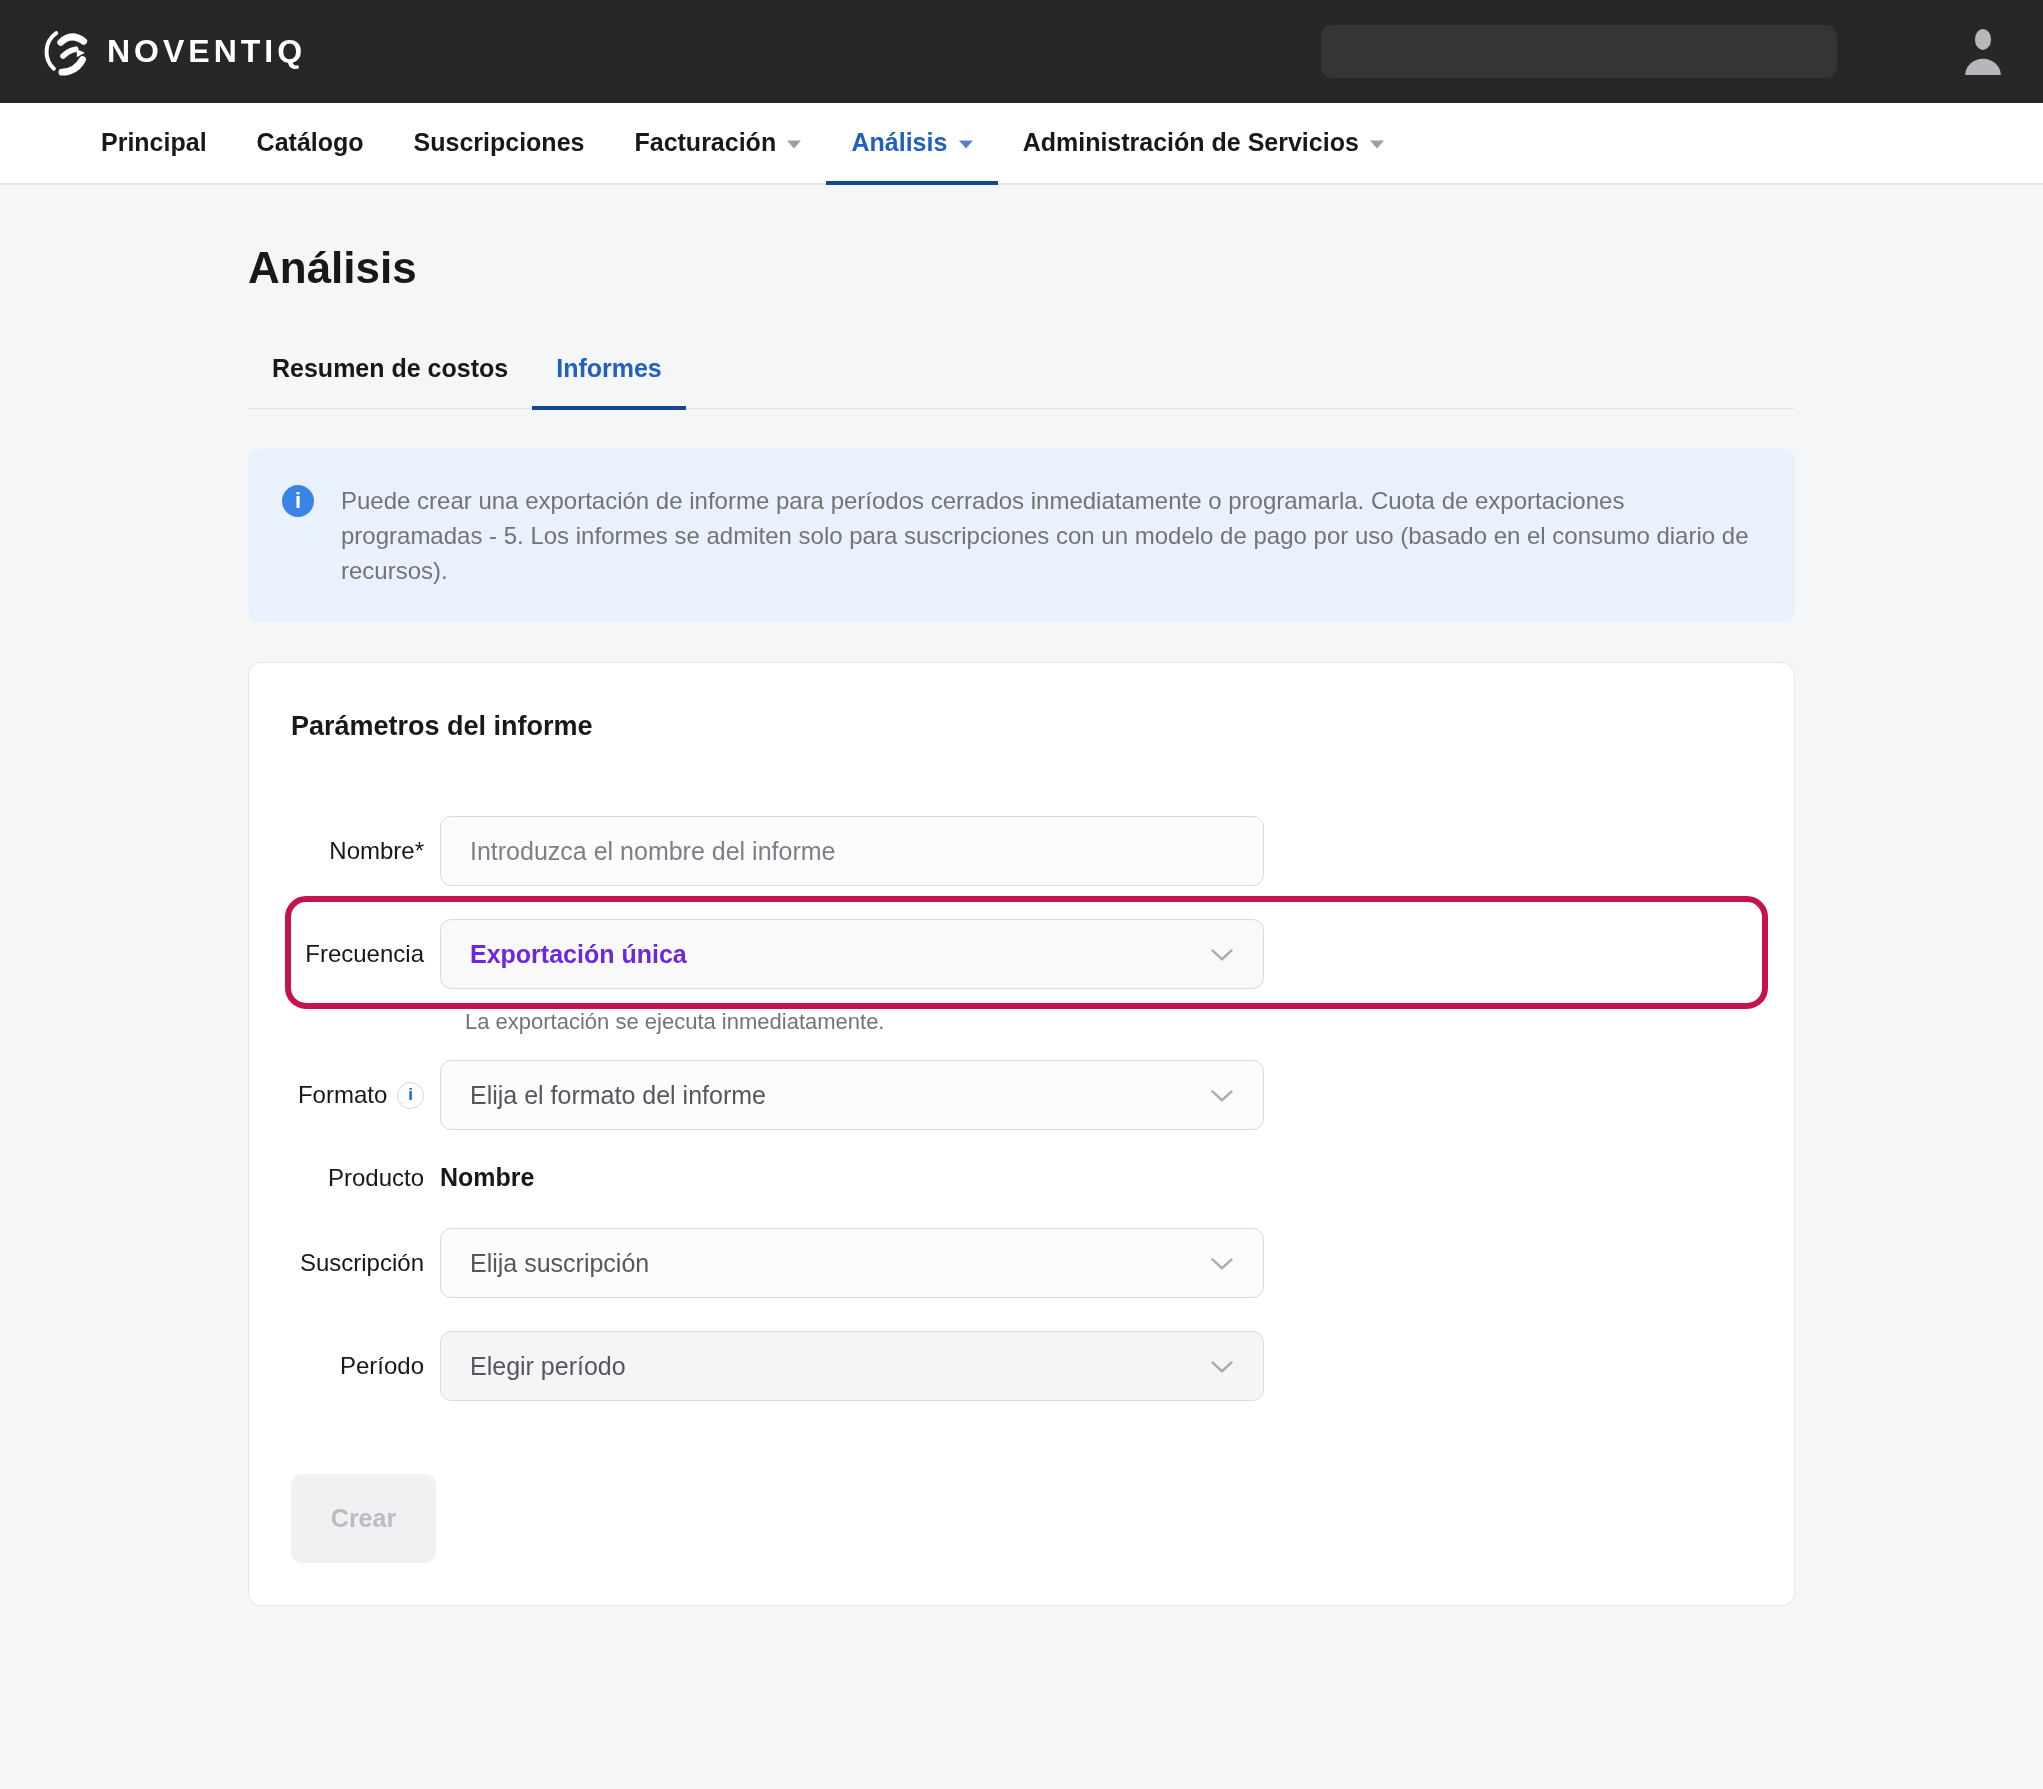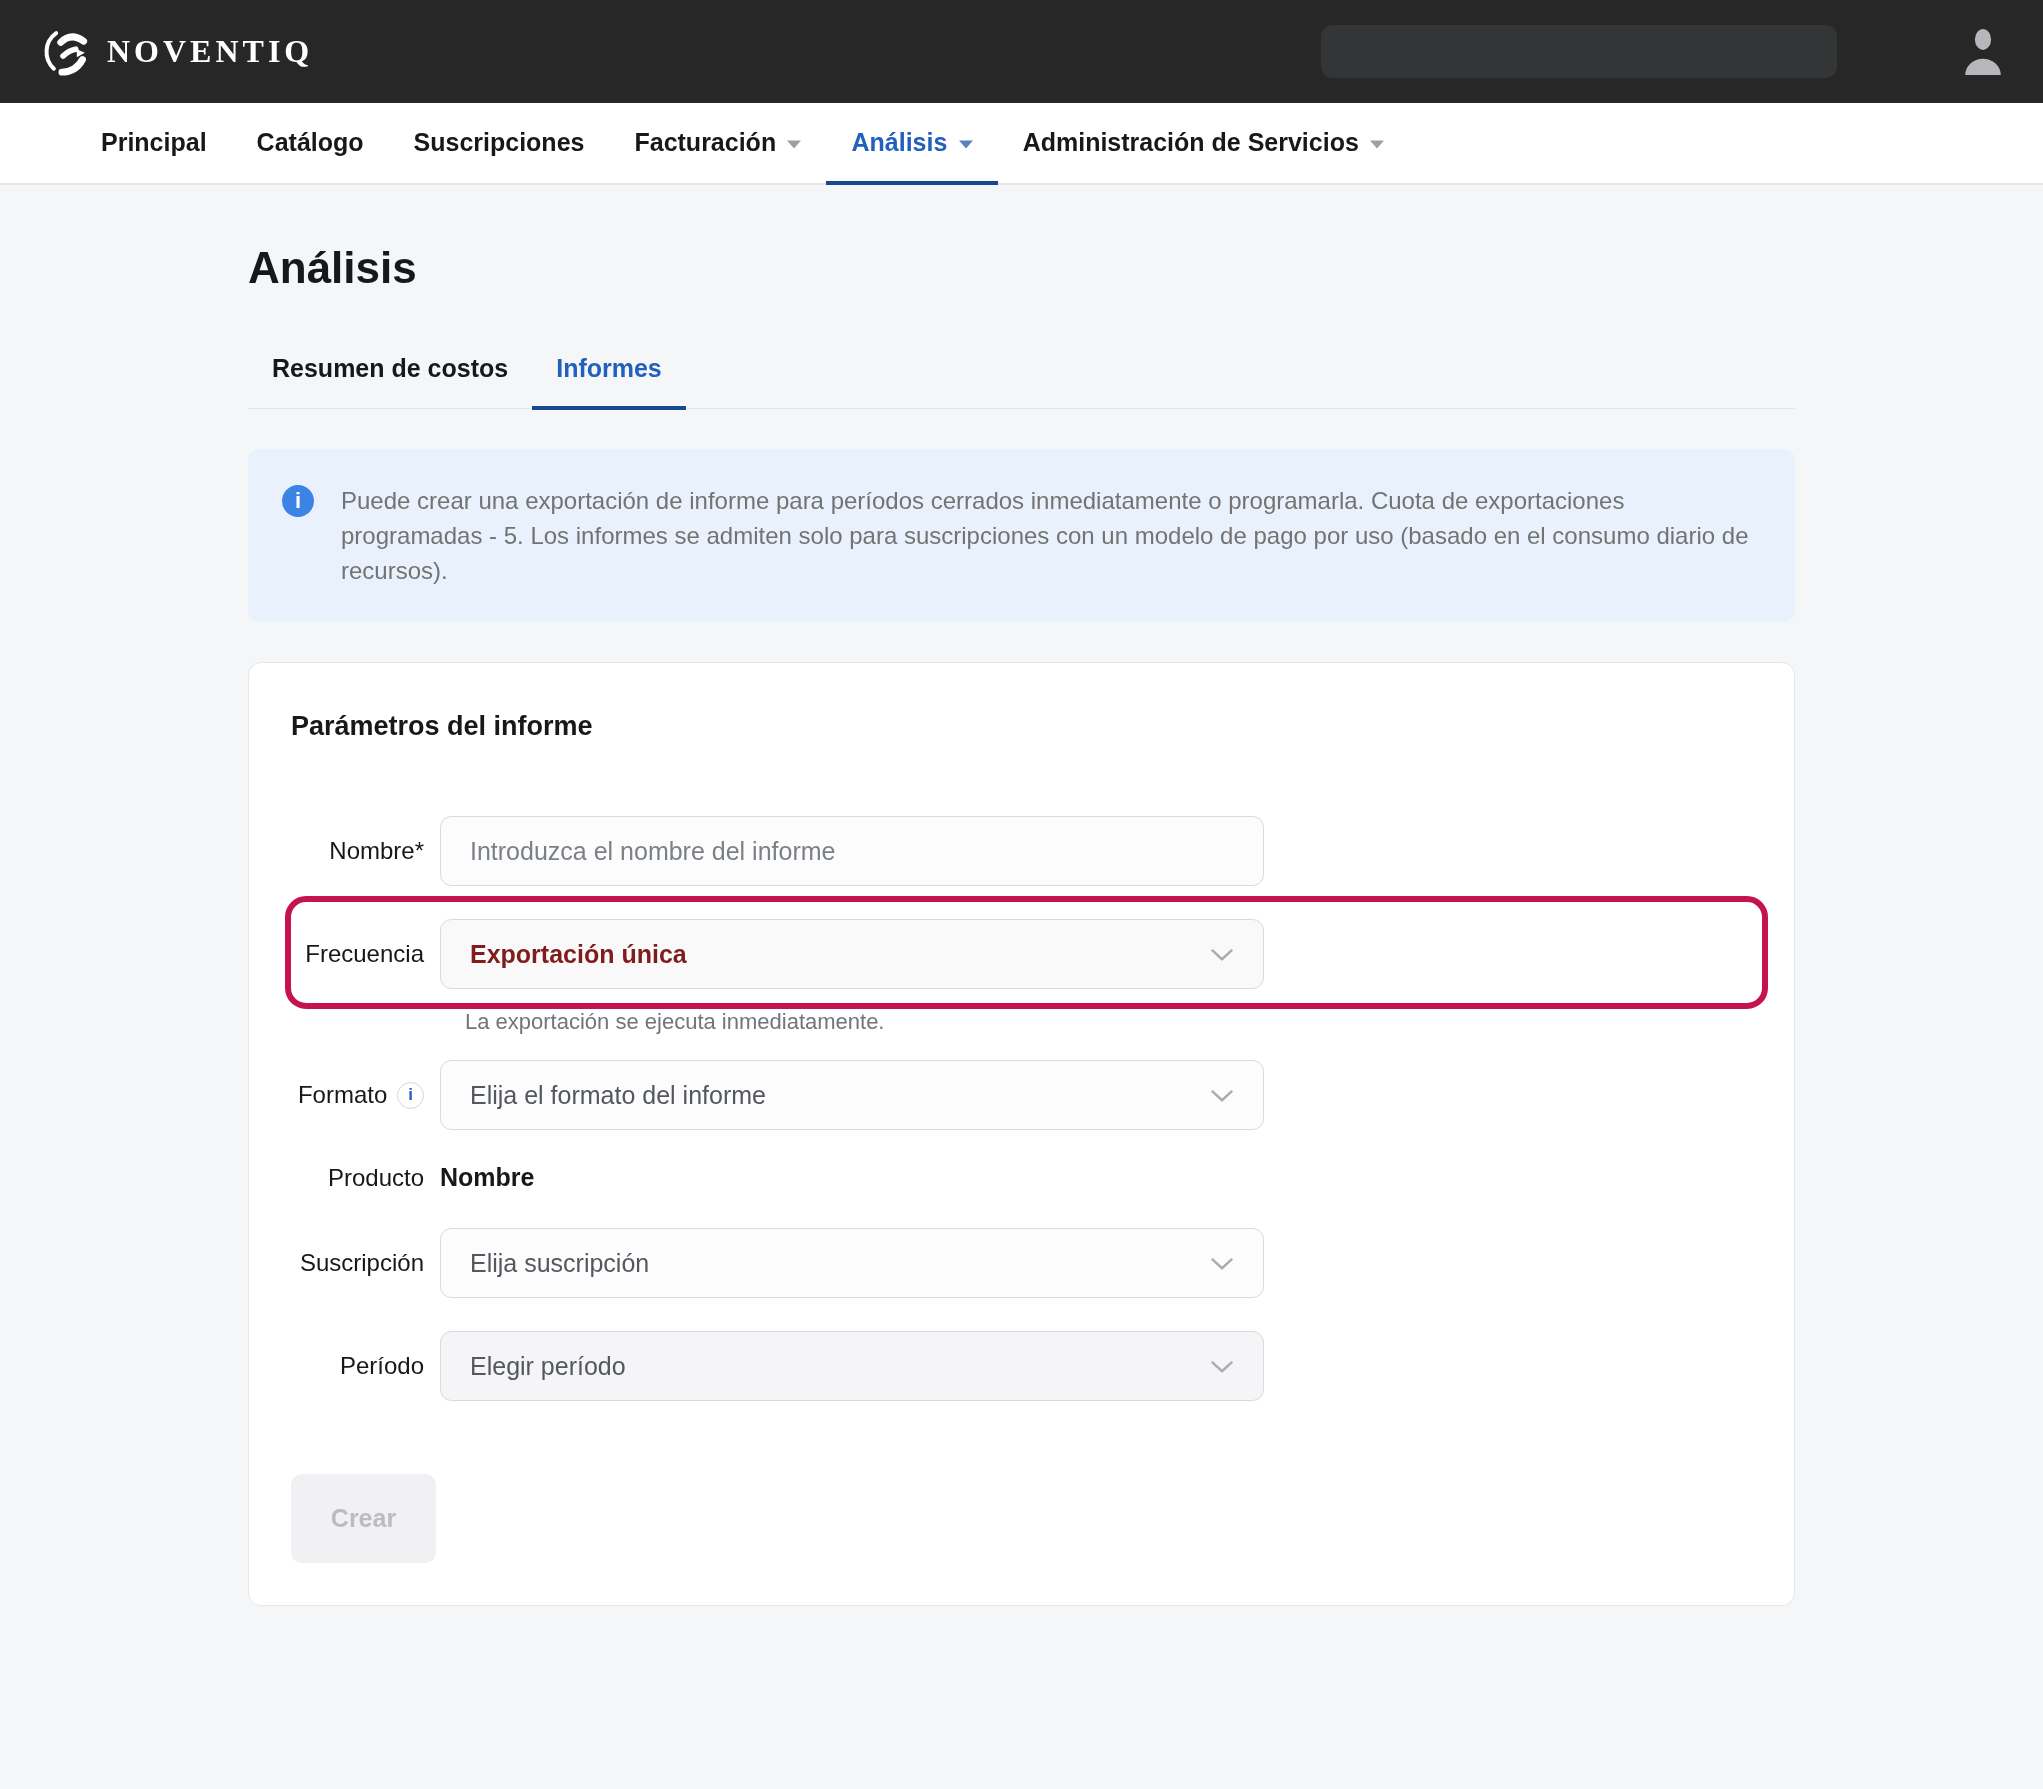--- a/index.html
+++ b/index.html
@@ -17,21 +17,21 @@
   body{
     font-family:"Liberation Sans","DejaVu Sans",sans-serif;
     background:var(--page-bg);
     color:var(--ink);
   }
   
   .topbar{
     height:103px;background:var(--header-bg);
     display:flex;align-items:center;padding:0 39px;
   }
-  .logo{display:flex;align-items:center;gap:13px;font-family:Liberation Serif, serif;}
+  .logo{display:flex;align-items:center;gap:13px;}
   .logo-text{
     color:#fff;font-size:32px;font-weight:700;letter-spacing:4px;
   }
   .search-pill{
     margin-left:auto;width:516px;height:53px;border-radius:11.3px;
     background:#343537;border:none;outline:none;color:#ddd;
     font-size:22.6px;padding:0 19.3px;
   }
   .user-btn{margin-left:125px;width:42px;height:47px;background:transparent;border:none;cursor:pointer;display:flex;align-items:center;justify-content:center;}
   
@@ -89,21 +89,21 @@
     display:flex;align-items:center;gap:9.7px;
   }
   .text-input,.select{
     height:70px;border:1.6px solid var(--border);border-radius:11.3px;
     background:#fcfcfd;display:flex;align-items:center;padding:0 29px;
     font-size:25px;width:100%;cursor:pointer;font-family:inherit;
   }
   .text-input{cursor:text;color:#2a2d31;}
   .text-input::placeholder{color:#7b8087;}
   .select .sel-text{color:#53575e;}
-  .select .sel-value{color:#7f1d1d;font-weight:600;}
+  .select .sel-value{color:#6d28d9;font-weight:600;}
   .select .chev{margin-left:auto;flex:0 0 auto;}
   .select.gray{background:#f5f5f7;}
   .select.gray-light{background:#f9f9fa;}
   .row-frecuencia{position:relative;}
   .annotation{
     position:absolute;top:-23.4px;bottom:-20px;left:-5.6px;right:-16px;
     border:6.4px solid var(--red);border-radius:21px;pointer-events:none;z-index:2;
   }
   .helper-row{display:grid;grid-template-columns:133px 824px;column-gap:41px;margin:-13px 0 25px;}
   .helper-text{grid-column:2;font-size:22px;color:#70757c;}

